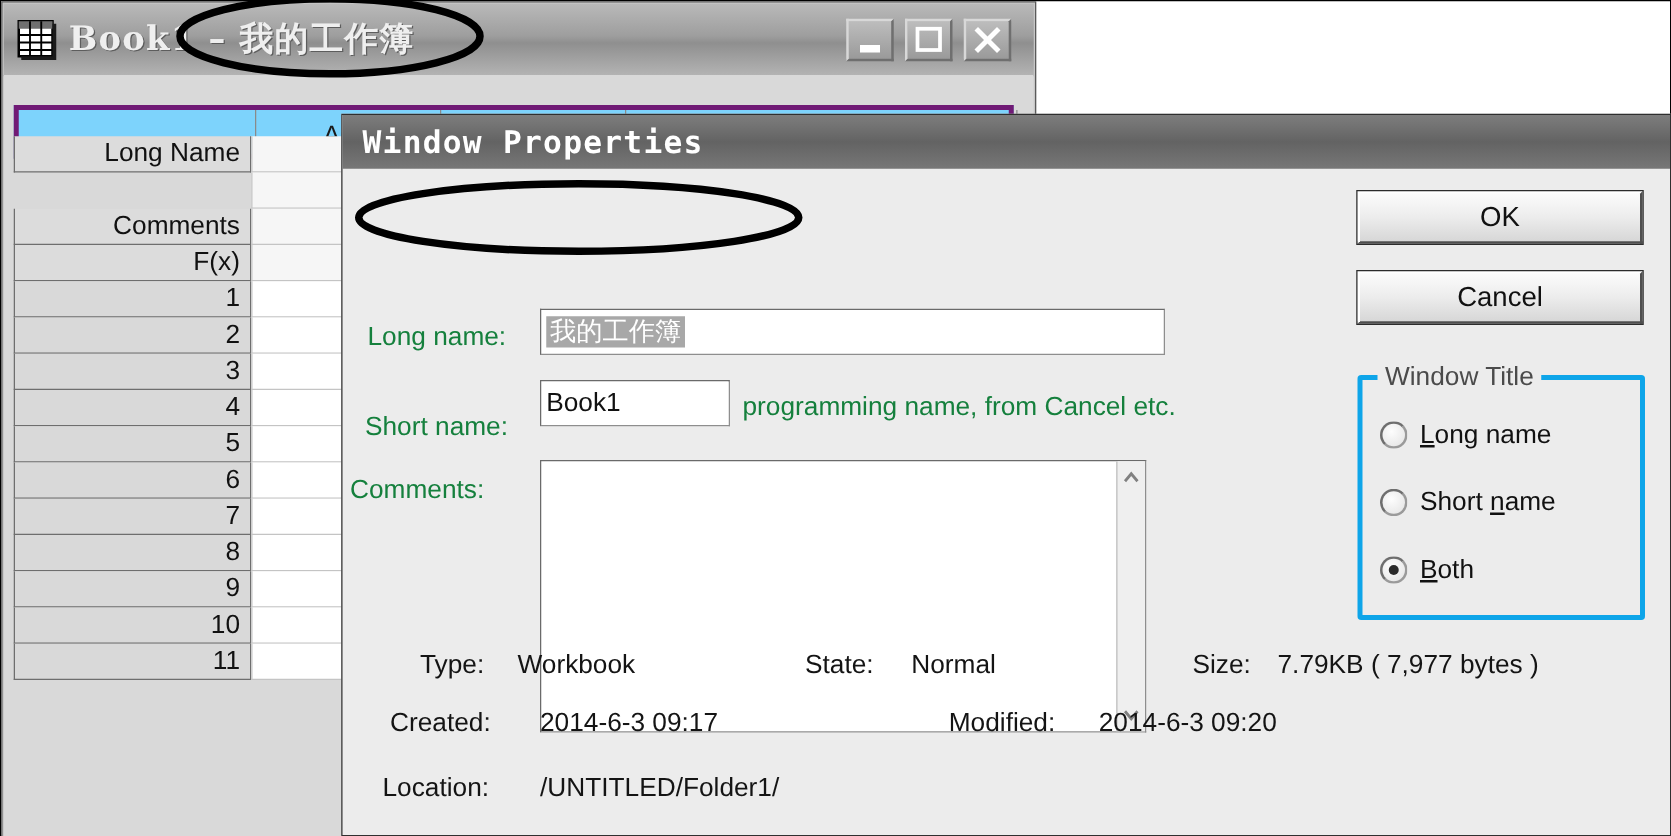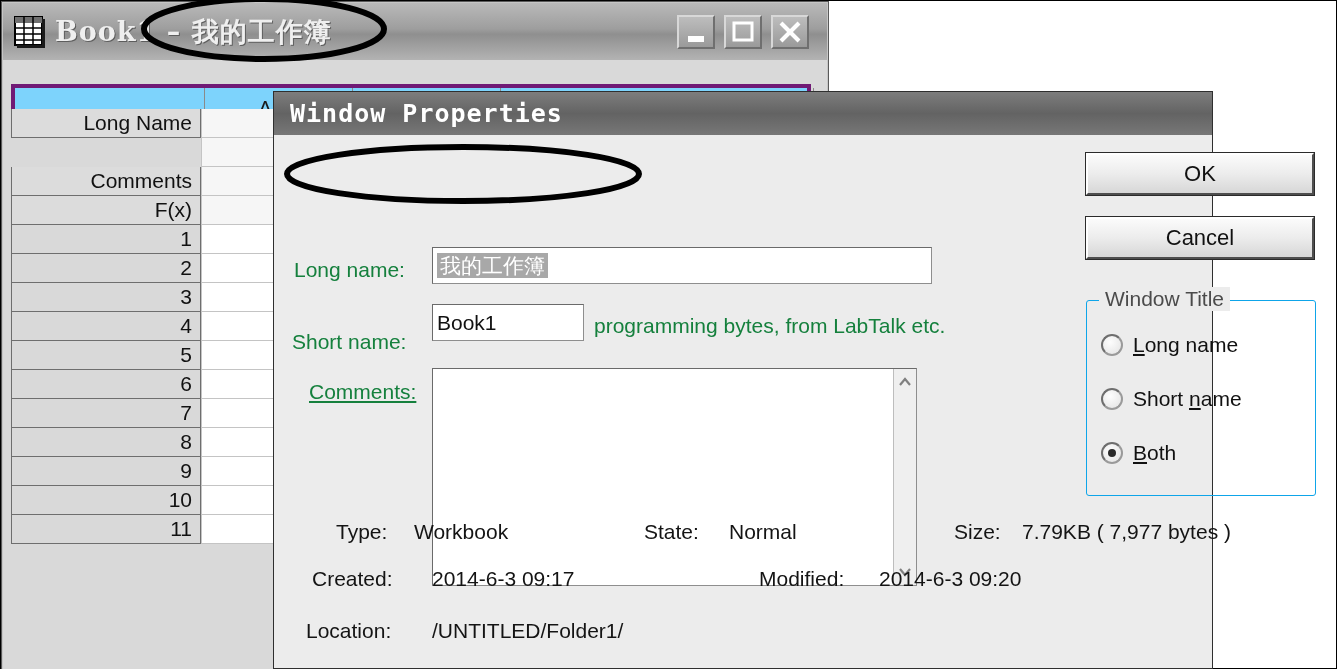--- a/index.html
+++ b/index.html
@@ -67,21 +67,21 @@
     white-space:nowrap;overflow:hidden;
   }
   .grow.meta .rh{background:#dcdcdc;}
   .grow .cellA{position:absolute;left:190px;top:0;width:148px;height:29px;box-sizing:border-box;background:#fff;border:1px solid #c4c4c4;border-top:none;}
   .grow .cellB{position:absolute;left:338px;top:0;width:148px;height:29px;box-sizing:border-box;background:#fff;border:1px solid #c4c4c4;border-top:none;border-left:none;}
   .grow .cellC{position:absolute;left:486px;top:0;width:313px;height:29px;box-sizing:border-box;background:#fff;border:1px solid #c4c4c4;border-top:none;border-left:none;}
   .grow.meta .cellA,.grow.meta .cellB,.grow.meta .cellC{background:#f6f6f6;}
 
   
   #dialog{
-    position:absolute;left:272px;top:90px;width:940px;height:578px;
+    position:absolute;left:272px;top:90px;width:1064px;height:578px;
     background:#ececec;box-sizing:border-box;
     border:1px solid #2f2f2f;
   }
   #dlg-titlebar{
     position:absolute;left:0;top:0;width:100%;height:43px;
     background:linear-gradient(to bottom,#7d7d7d 0%,#636363 50%,#777 100%);
   }
   #dlg-title-text{
     position:absolute;left:16px;top:2px;height:40px;line-height:40px;
     color:#fff;font-family:"DejaVu Sans Mono","Liberation Mono",monospace;
@@ -92,21 +92,21 @@
     position:absolute;box-sizing:border-box;background:#fff;
     border:1px solid #8e8e8e;border-top-color:#6a6a6a;border-left-color:#6a6a6a;
     font-size:21px;color:#111;padding:2px 4px;line-height:1;display:flex;align-items:center;
   }
   #longname-label{left:20px;top:166px;}
   #longname-input{left:158px;top:155px;width:500px;height:37px;text-align:right;}
   #longname-value{background:#a8a8a8;color:#fff;padding:2px 3px;font-size:21px;white-space:nowrap;}
   #shortname-label{left:18px;top:238px;}
   #shortname-input{left:158px;top:212px;width:152px;height:37px;}
   #shortname-hint{left:320px;top:222px;}
-  #comments-label{left:35px;top:288px;text-decoration:underline;}
+  #comments-label{left:6px;top:288px;}
   #comments-box{
     position:absolute;left:158px;top:276px;width:485px;height:218px;box-sizing:border-box;
     background:#fff;border:1px solid #8e8e8e;border-top-color:#6a6a6a;border-left-color:#6a6a6a;
   }
   #comments-text{position:absolute;left:4px;top:2px;right:24px;font-size:20px;color:#111;white-space:pre-wrap;}
   #comments-scroll{position:absolute;right:0;top:0;width:22px;height:100%;background:#efefef;border-left:1px solid #bdbdbd;}
   .sbarrow{position:absolute;left:0;width:22px;height:26px;display:flex;align-items:center;justify-content:center;}
   #sb-up{top:0;} #sb-down{bottom:0;}
 
   
@@ -116,21 +116,21 @@
     border:2px solid #ffffff;border-right-color:#4e4e4e;border-bottom-color:#4e4e4e;
     outline:1px solid #2b2b2b;
     display:flex;align-items:center;justify-content:center;
     font-size:22px;color:#111;
   }
   #ok-button{left:812px;top:61px;}
   #cancel-button{left:812px;top:125px;}
 
   #window-title-group{
     position:absolute;left:812px;top:208px;width:230px;height:196px;box-sizing:border-box;
-    border:1px solid #0ea5e9;border-radius:3px;
+    border:4px solid #0ea5e9;border-radius:3px;
   }
   #wtg-legend{position:absolute;left:12px;top:-14px;background:#ececec;padding:0 6px;font-size:21px;color:#4b4b4b;}
   .radio-row{position:absolute;left:14px;display:flex;align-items:center;font-size:21px;color:#111;white-space:nowrap;}
   #radio-long{top:32px;} #radio-short{top:86px;} #radio-both{top:140px;}
   .rcircle{
     width:22px;height:22px;border-radius:50%;box-sizing:border-box;margin-right:10px;flex:0 0 auto;
     background:radial-gradient(circle at 40% 35%,#fdfdfd,#e2e2e2);
     border:2px solid #9a9a9a;border-top-color:#6e6e6e;border-left-color:#6e6e6e;
     position:relative;
   }
@@ -309,21 +309,21 @@
 
     <span class="dlabel" id="longname-label">Long name:</span>
     <div class="tinput" id="longname-input">
       <span id="longname-value">我的工作簿</span>
     </div>
 
     <span class="dlabel" id="shortname-label">Short name:</span>
     <div class="tinput" id="shortname-input">
       <span>Book1</span>
     </div>
-    <span class="dlabel" id="shortname-hint">programming bytes, from LabTalk etc.</span>
+    <span class="dlabel" id="shortname-hint">programming name, from Cancel etc.</span>
 
     <span class="dlabel" id="comments-label">Comments:</span>
     <div id="comments-box">
       <div id="comments-text"></div>
       <div id="comments-scroll">
         <div class="sbarrow" id="sb-up">
           <svg width="16" height="14" viewBox="0 0 16 14">
               <polyline points="3,10 8,4 13,10" fill="none" stroke="#808080" stroke-width="2.2"></polyline>
             </svg>
         </div>

